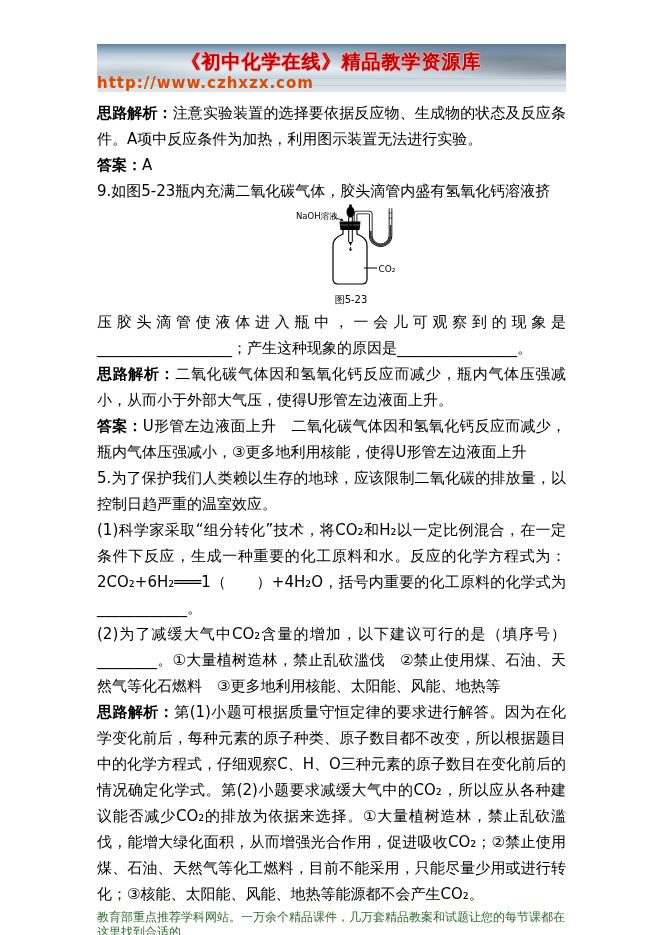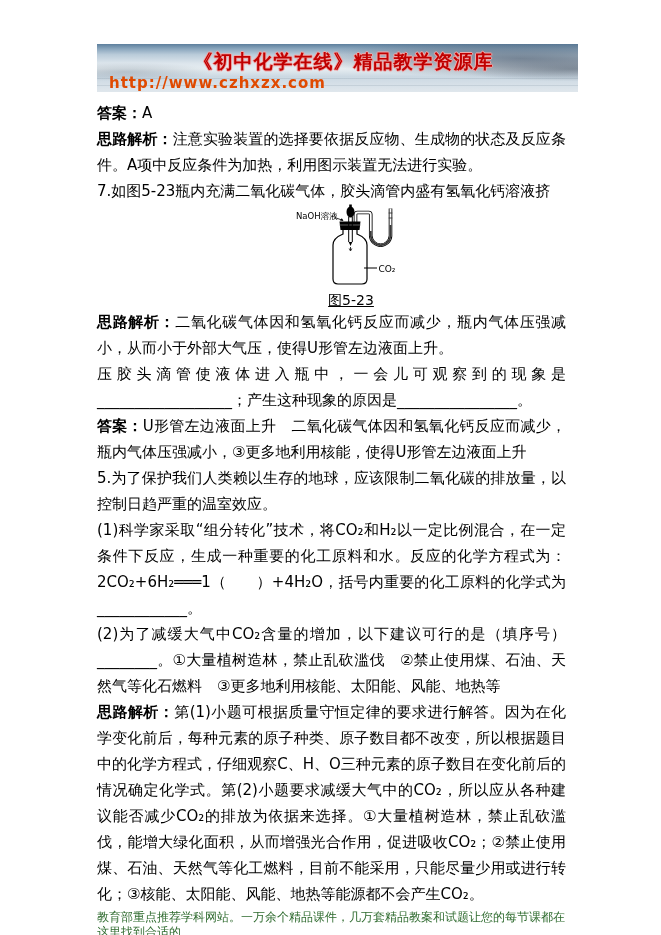--- a/index.html
+++ b/index.html
@@ -9,21 +9,20 @@
     color:#000;
   }
   .page{box-sizing:border-box;width:661px;height:935px;padding:44px 95px 0 97px;}
 
   
   .banner{
     position:relative;height:48px;width:100%;overflow:hidden;
     background:
       linear-gradient(180deg,#5d7f9d 0%,#8aa6bd 10%,#b9cbd9 22%,#dce5ec 40%,
                       #e6edf1 52%,#cbd8e2 68%,#d6e0e8 84%,#e0e7ec 100%);
-    padding-left: 12px;
   }
   .banner::before{
     content:"";position:absolute;inset:0;
     background:
       radial-gradient(60% 55% at 88% 30%, rgba(64,80,100,.60) 0%, rgba(64,80,100,.28) 45%, transparent 72%),
       radial-gradient(38% 40% at 99% 52%, rgba(56,70,88,.45) 0%, transparent 65%),
       radial-gradient(26% 28% at 6% 58%, rgba(96,112,128,.30) 0%, transparent 70%),
       repeating-linear-gradient(180deg, transparent 0 34px, rgba(110,130,148,.18) 34px 35px, transparent 35px 41px, rgba(90,110,128,.15) 41px 42px);
   }
   .banner-title{
@@ -41,43 +40,43 @@
   
   .content{margin-top:8px;}
   .content p{margin:0;font-size:15px;line-height:26px;text-align:justify;}
   .plabel{font-weight:bold;}
 
   
   .figure{position:relative;width:160px;height:105px;margin-left:197px;}
   .figure svg{display:block;}
   .fig-caption{
     position:absolute;left:0;top:87px;width:114px;text-align:center;
-    font-size:14px;line-height:18px;text-decoration:underline;
+    font-size:10px;line-height:18px;
   }
 
   
   .footer{margin-top:3px;font-size:12px;line-height:15px;color:#2f6b2f;}
 </style>
 </head>
 <body>
 
 <div class="page">
 
   <div class="banner">
     <span class="banner-title">《初中化学在线》精品教学资源库</span>
     <span class="banner-url">http://www.czhxzx.com</span>
   </div>
 
   <div class="content">
 
+    <p><b class="plabel">思路解析：</b><span>注意实验装置的选择要依据反应物、生成物的状态及反应条件。A项中反应条件为加热，利用图示装置无法进行实验。</span></p>
+
     <p><b class="plabel">答案：</b><span>A</span></p>
 
-    <p><b class="plabel">思路解析：</b><span>注意实验装置的选择要依据反应物、生成物的状态及反应条件。A项中反应条件为加热，利用图示装置无法进行实验。</span></p>
-
-    <p><span>7.如图5-23瓶内充满二氧化碳气体，胶头滴管内盛有氢氧化钙溶液挤</span></p>
+    <p><span>9.如图5-23瓶内充满二氧化碳气体，胶头滴管内盛有氢氧化钙溶液挤</span></p>
 
     <div class="figure">
       <svg width="160" height="88" viewBox="0 0 160 88">
 
         <g>
           <path d="M61.5,18 V10.5 Q61.5,8.5 63.5,8.5 H74.75 Q76.75,8.5 76.75,10.5 V32 A9.9,9.9 0 0 0 96.5,32 V4.5" fill="none" stroke="#000" stroke-width="3.6"></path>
           <path d="M61.5,18 V10.5 Q61.5,8.5 63.5,8.5 H74.75 Q76.75,8.5 76.75,10.5 V32 A9.9,9.9 0 0 0 96.5,32 V4.5" fill="none" stroke="#fff" stroke-width="1.9"></path>
 
           <path d="M76.75,27 V32 A9.9,9.9 0 0 0 96.5,32 V21" fill="none" stroke="#3a3a3a" stroke-width="1.9"></path>
 
@@ -110,23 +109,23 @@
         </g>
 
         <g>
           <line x1="70" y1="64" x2="83" y2="64" stroke="#000" stroke-width="1"></line>
           <text x="84.5" y="67.5" font-size="9" fill="#000">CO₂</text>
         </g>
       </svg>
       <div class="fig-caption">图5-23</div>
     </div>
 
+    <p><span>压胶头滴管使液体进入瓶中，一会儿可观察到的现象是__________________；产生这种现象的原因是________________。</span></p>
+
     <p><b class="plabel">思路解析：</b><span>二氧化碳气体因和氢氧化钙反应而减少，瓶内气体压强减小，从而小于外部大气压，使得U形管左边液面上升。</span></p>
-
-    <p><span>压胶头滴管使液体进入瓶中，一会儿可观察到的现象是__________________；产生这种现象的原因是________________。</span></p>
 
     <p><b class="plabel">答案：</b><span>U形管左边液面上升　二氧化碳气体因和氢氧化钙反应而减少，瓶内气体压强减小，③更多地利用核能，使得U形管左边液面上升</span></p>
 
     <p><span>5.为了保护我们人类赖以生存的地球，应该限制二氧化碳的排放量，以控制日趋严重的温室效应。</span></p>
 
     <p><span>(1)科学家采取“组分转化”技术，将CO₂和H₂以一定比例混合，在一定条件下反应，生成一种重要的化工原料和水。反应的化学方程式为：2CO₂+6H₂═══1（　　）+4H₂O，括号内重要的化工原料的化学式为____________。</span></p>
 
     <p><span>(2)为了减缓大气中CO₂含量的增加，以下建议可行的是（填序号）________。①大量植树造林，禁止乱砍滥伐　②禁止使用煤、石油、天然气等化石燃料　③更多地利用核能、太阳能、风能、地热等</span></p>
 
     <p><b class="plabel">思路解析：</b><span>第(1)小题可根据质量守恒定律的要求进行解答。因为在化学变化前后，每种元素的原子种类、原子数目都不改变，所以根据题目中的化学方程式，仔细观察C、H、O三种元素的原子数目在变化前后的情况确定化学式。第(2)小题要求减缓大气中的CO₂，所以应从各种建议能否减少CO₂的排放为依据来选择。①大量植树造林，禁止乱砍滥伐，能增大绿化面积，从而增强光合作用，促进吸收CO₂；②禁止使用煤、石油、天然气等化工燃料，目前不能采用，只能尽量少用或进行转化；③核能、太阳能、风能、地热等能源都不会产生CO₂。</span></p>

